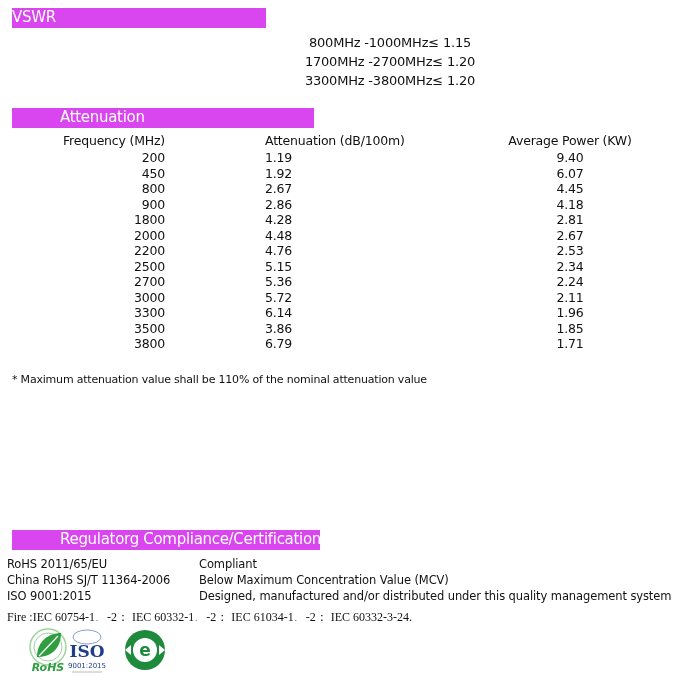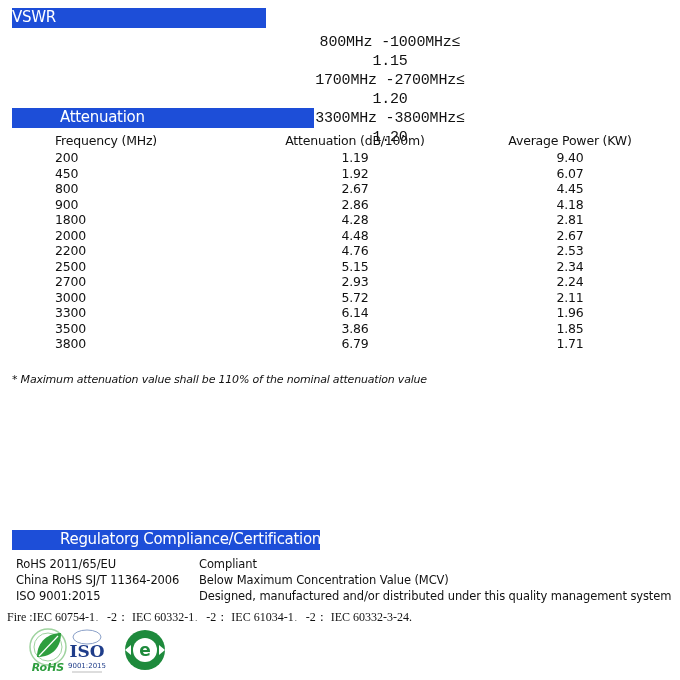--- a/index.html
+++ b/index.html
@@ -1,33 +1,33 @@
 <!DOCTYPE html>
 <html><head>
 <meta charset="utf-8">
 <style>
   html, body { margin: 0; padding: 0; background: #ffffff; }
   body { width: 680px; height: 680px; position: relative; overflow: hidden;
          font-family: "DejaVu Sans", sans-serif; color: #111; }
-  .bar { position: absolute; left: 12px; width: 254px; background: #1d4ed8;
+  .bar { position: absolute; left: 12px; width: 254px; background: #d946ef;
          color: #ffffff; font-size: 15px; line-height: 19px; height: 20px;
          padding-left: 0; white-space: nowrap; letter-spacing: -0.3px; }
   .vswr-lines { position: absolute; left: 300px; top: 33px; width: 180px;
-                font-size: 15px; line-height: 19px; text-align: center; letter-spacing: -0.2px; font-family: Liberation Mono, monospace; }
+                font-size: 13px; line-height: 19px; text-align: center; letter-spacing: -0.2px; }
   .tbl { position: absolute; top: 132px; left: 0; width: 680px; font-size: 12.5px; letter-spacing: -0.2px; }
   .row { display: flex; height: 15.5px; line-height: 15.5px; }
   .hdr { height: 18px; line-height: 18px; margin-bottom: 0px; }
-  .c1 { position: absolute; left: 55px; width: 110px; text-align: left; }
-  .c2 { position: absolute; left: 265px; width: 180px; text-align: center; }
+  .c1 { position: absolute; left: 55px; width: 110px; text-align: right; }
+  .c2 { position: absolute; left: 265px; width: 180px; text-align: left; }
   .c3 { position: absolute; left: 495px; width: 150px; text-align: center; }
   .row { position: relative; }
-  .note { position: absolute; left: 12px; top: 373px; font-size: 11px; letter-spacing: -0.2px; font-style: italic; }
+  .note { position: absolute; left: 12px; top: 373px; font-size: 11px; letter-spacing: -0.2px; }
   .cert { position: absolute; left: 7px; top: 556px; font-size: 11.5px; line-height: 16px; letter-spacing: -0.1px; }
   .cert .crow { position: relative; height: 16px; }
-  .cert .k { position: absolute; left: 9px; white-space: nowrap; }
+  .cert .k { position: absolute; left: 0; white-space: nowrap; }
   .cert .v { position: absolute; left: 192px; white-space: nowrap; }
   .fire { position: absolute; left: 7px; top: 609px; font-family: "Liberation Serif", serif;
           font-size: 12px; white-space: nowrap; height: 12px; overflow: hidden; line-height: 16px; }
   .logos { position: absolute; top: 627px; left: 0; height: 50px; }
   .logo { position: absolute; top: 0; }
 </style>
 </head>
 <body>
 
 <div class="bar" style="top:8px;">
@@ -86,21 +86,21 @@
         <span class="c2">4.76</span>
         <span class="c3">2.53</span>
       </div>
       <div class="row">
         <span class="c1">2500</span>
         <span class="c2">5.15</span>
         <span class="c3">2.34</span>
       </div>
       <div class="row">
         <span class="c1">2700</span>
-        <span class="c2">2.93</span>
+        <span class="c2">5.36</span>
         <span class="c3">2.24</span>
       </div>
       <div class="row">
         <span class="c1">3000</span>
         <span class="c2">5.72</span>
         <span class="c3">2.11</span>
       </div>
       <div class="row">
         <span class="c1">3300</span>
         <span class="c2">6.14</span>

